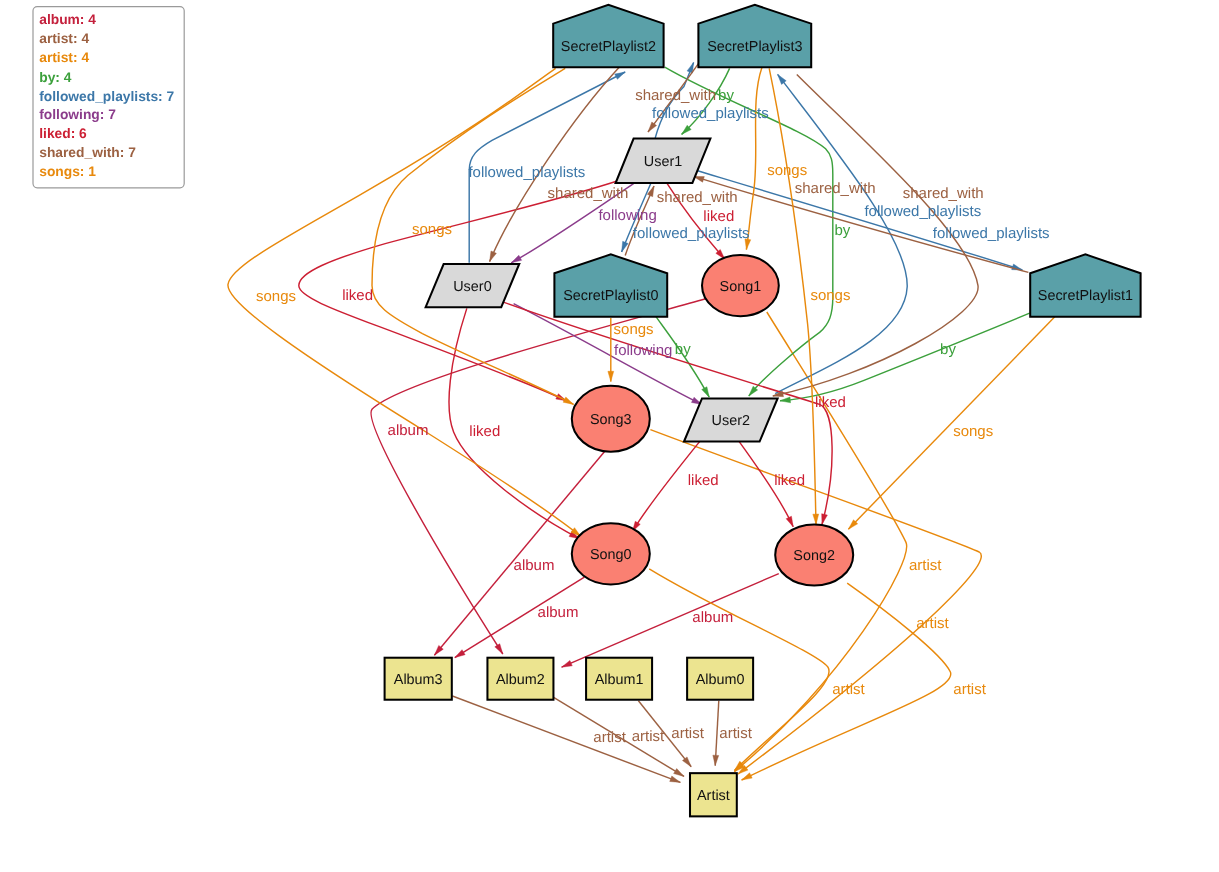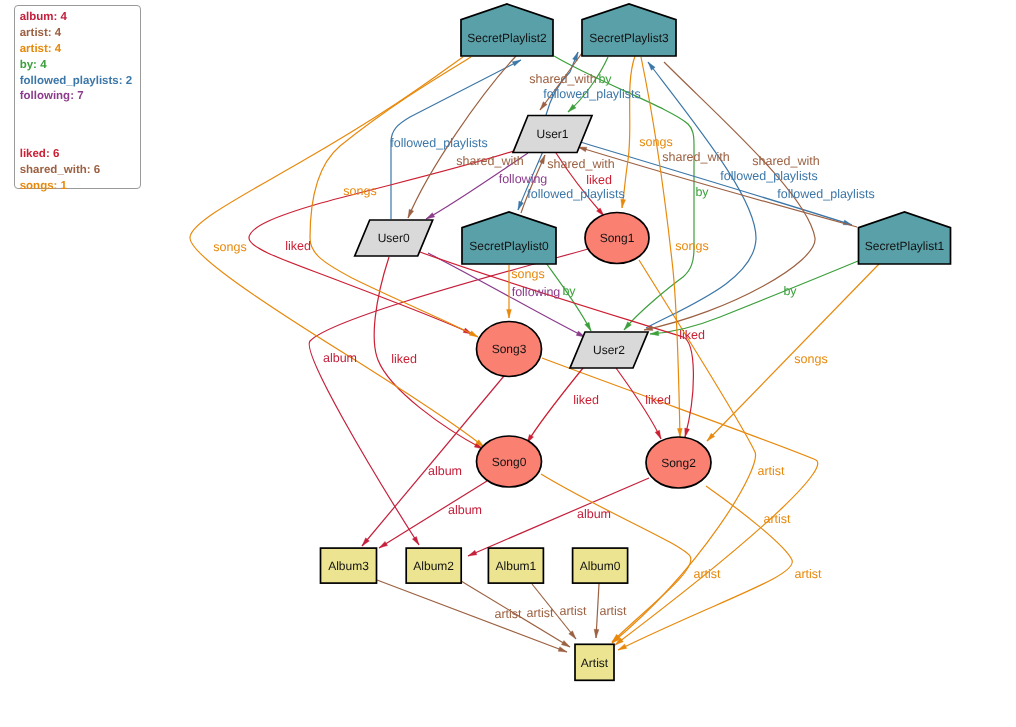--- a/index.html
+++ b/index.html
@@ -1,22 +1,22 @@
 <!DOCTYPE html>
 <html><head>
 <meta charset="utf-8">
 <style>
   html,body{margin:0;padding:0;background:#ffffff;-webkit-font-smoothing:antialiased;text-rendering:geometricPrecision;}
   body{width:1016px;height:727px;overflow:hidden;font-family:"Liberation Sans",sans-serif;}
   #root{position:relative;width:1016px;height:727px;background:#fff;}
   svg#graph{position:absolute;left:0;top:0;}
   .nodelabel{font-family:"Liberation Sans",sans-serif;font-size:12px;fill:#111111;}
   .edgelabel{font-family:"Liberation Sans",sans-serif;font-size:12.5px;}
-  .legend{position:absolute;left:14px;top:5px;border:1px solid #9a9a9a;background:#ffffff;border-radius:4px;
-          width:127px;height:184px;box-sizing:border-box;padding:4.2px 0 0 4.7px;}
+  .legend{position:absolute;left:27px;top:5px;border:1px solid #9a9a9a;background:#ffffff;border-radius:4px;
+          width:127px;height:152px;box-sizing:border-box;padding:4.2px 0 0 4.7px;}
   .legend-row{font-family:"Liberation Sans",sans-serif;font-size:11.5px;font-weight:bold;line-height:15.85px;white-space:nowrap;}
 </style>
 </head>
 <body>
 
 <div id="root">
   <svg id="graph" width="1016" height="727" viewBox="0 0 1016 727">
     <g id="edges">
         <path d="M 487,481 L 379,548" fill="none" stroke="#c4203c" stroke-width="1.2"></path>
         <polygon points="379,548 385.0163709507468,541.3844289299404 387.5995021888722,545.5482532545993" fill="#c4203c" stroke="#c4203c" stroke-width="0.35" stroke-linejoin="miter"></polygon>
@@ -174,19 +174,19 @@
         <text x="600.1" y="569.9" text-anchor="middle" class="nodelabel">Album0</text>
         <rect x="575" y="644.3" width="39" height="36" fill="#ece490" stroke="#000000" stroke-width="1.7"></rect>
         <text x="594.5" y="666.5999999999999" text-anchor="middle" class="nodelabel">Artist</text>
       </g>
   </svg>
   <div class="legend" id="legend">
       <div class="legend-row" style="color: rgb(196, 32, 60);">album: 4</div>
       <div class="legend-row" style="color: rgb(156, 97, 66);">artist: 4</div>
       <div class="legend-row" style="color: rgb(232, 137, 12);">artist: 4</div>
       <div class="legend-row" style="color: rgb(60, 160, 60);">by: 4</div>
-      <div class="legend-row" style="color: rgb(60, 119, 168);">followed_playlists: 2</div>
+      <div class="legend-row" style="color: rgb(60, 119, 168);">followed_playlists: 7</div>
       <div class="legend-row" style="color: rgb(139, 60, 139);">following: 7</div>
-      <div class="legend-row" style="color: rgb(204, 31, 51); margin-top: 42px;">liked: 6</div>
-      <div class="legend-row" style="color: rgb(156, 97, 66);">shared_with: 6</div>
+      <div class="legend-row" style="color: rgb(204, 31, 51);">liked: 6</div>
+      <div class="legend-row" style="color: rgb(156, 97, 66);">shared_with: 7</div>
       <div class="legend-row" style="color: rgb(232, 137, 12);">songs: 1</div>
     </div>
 </div>
 
 </body></html>

